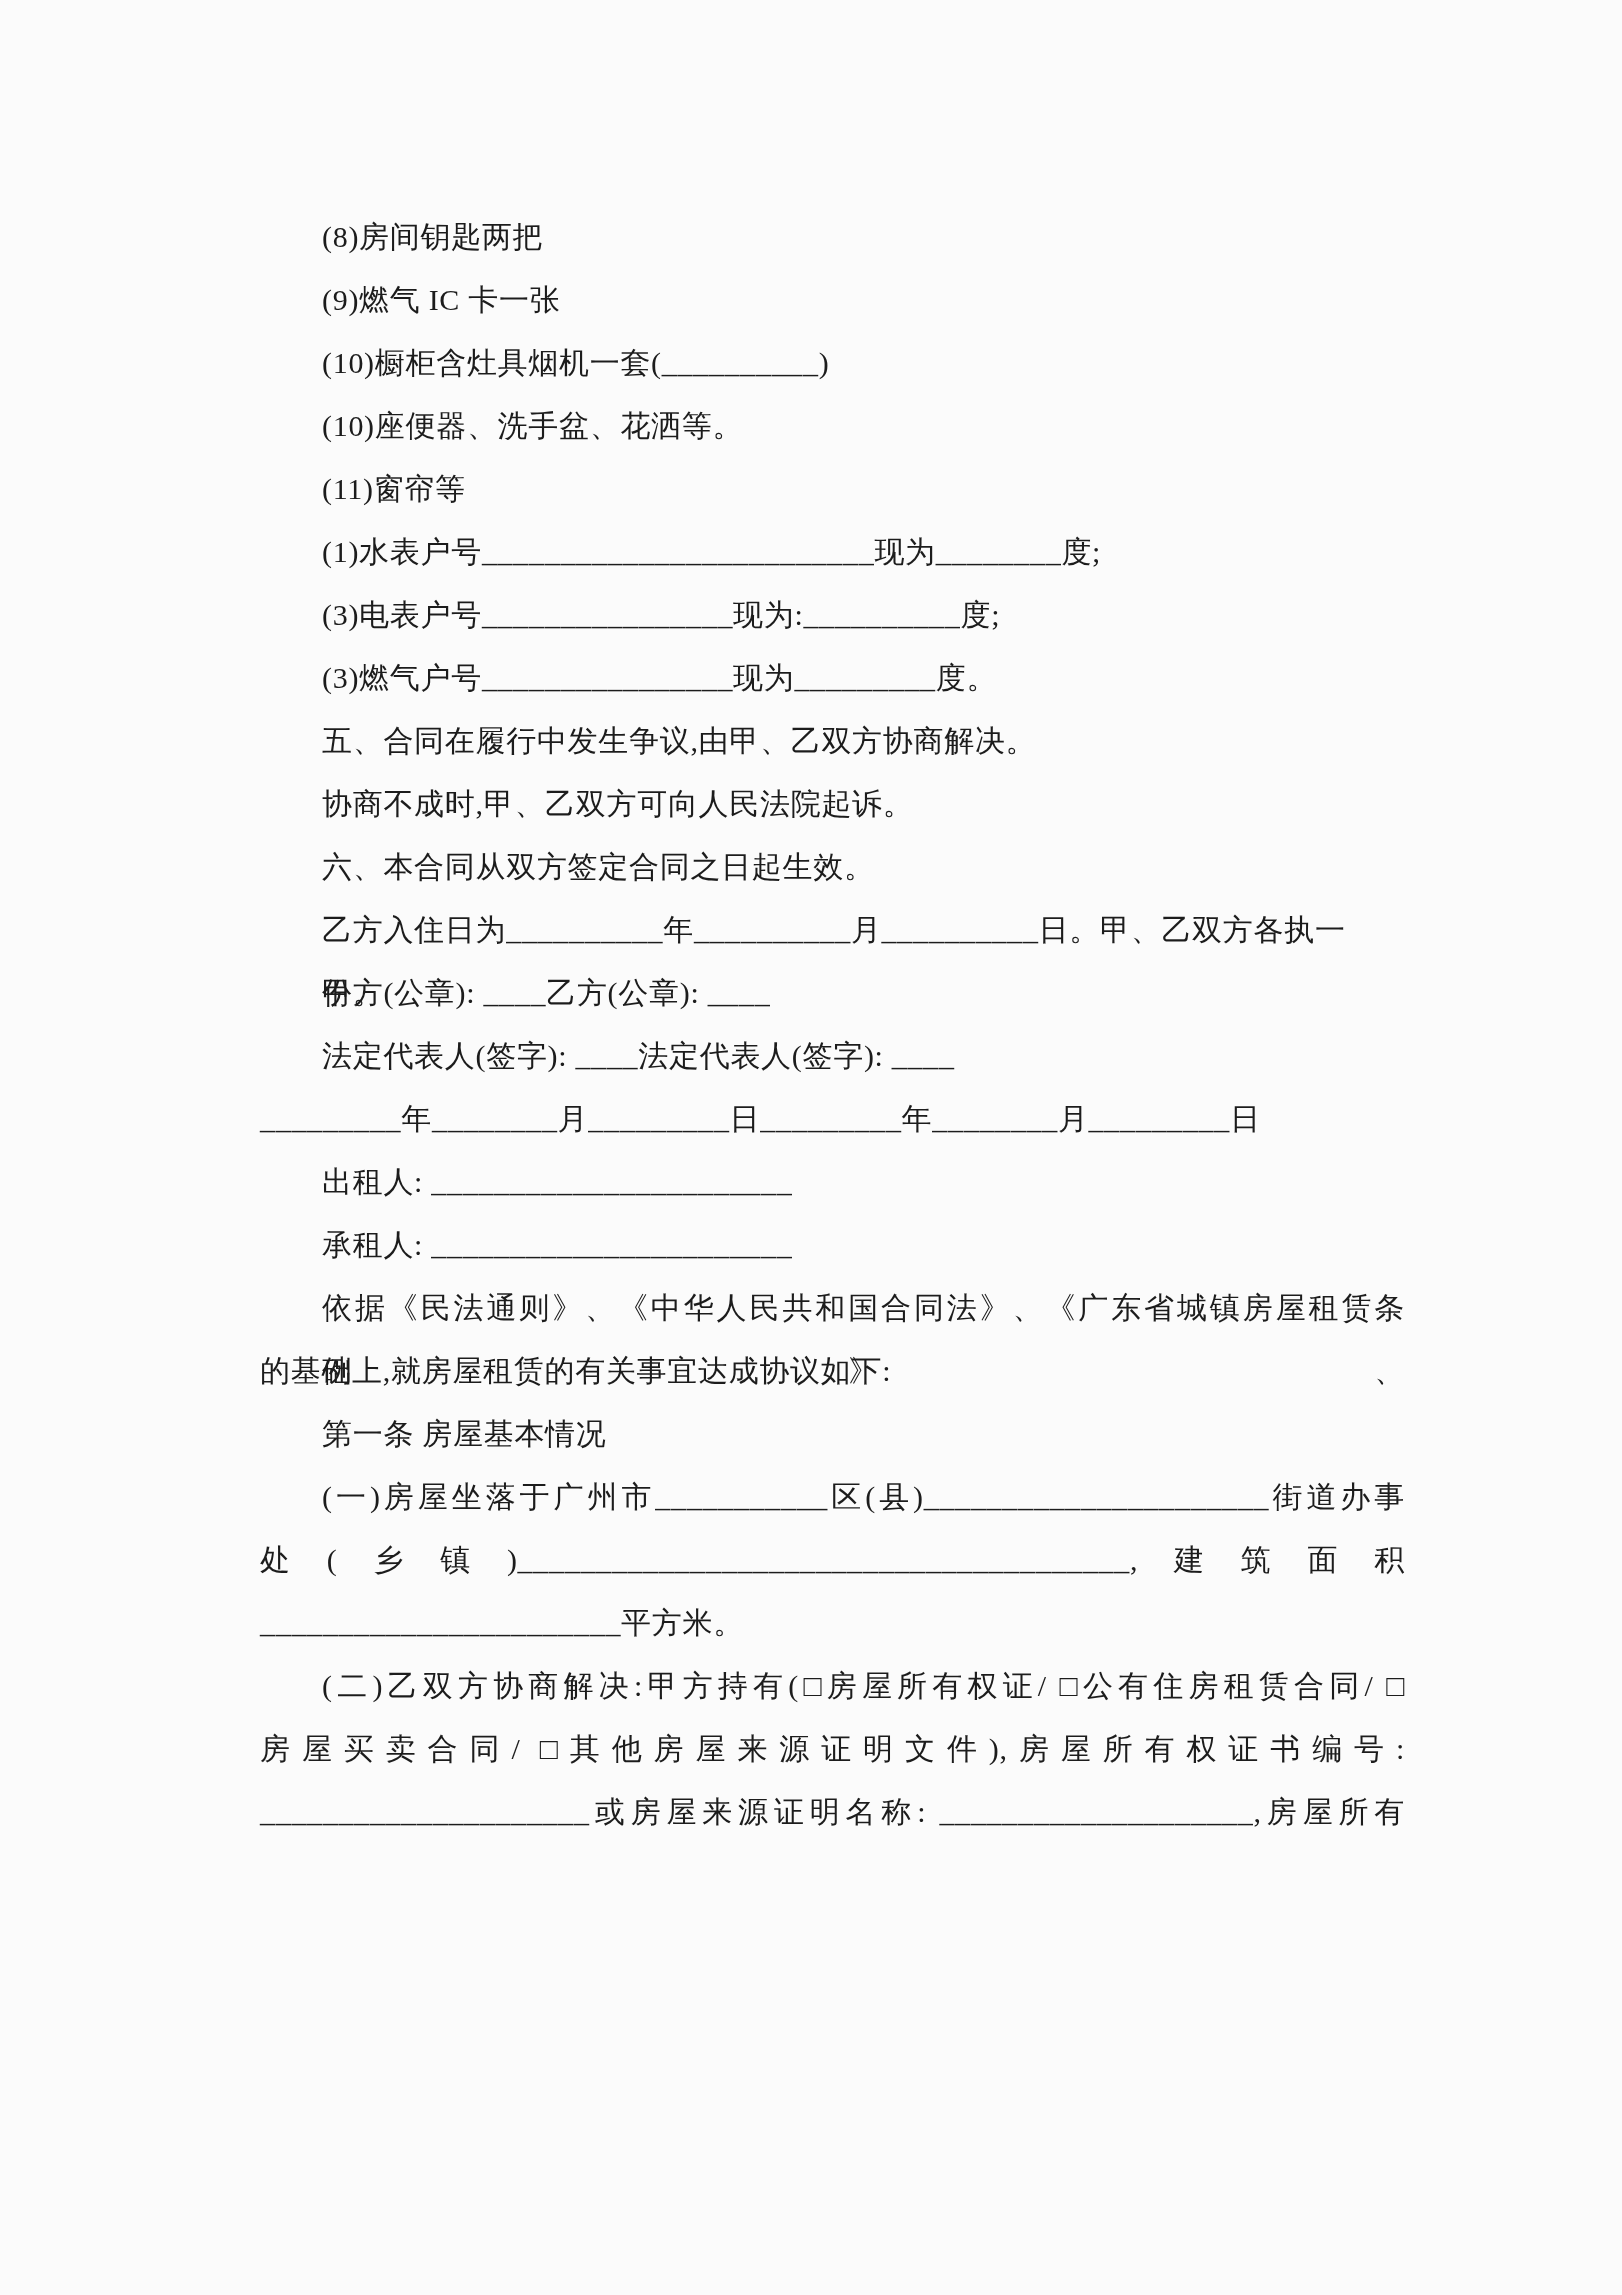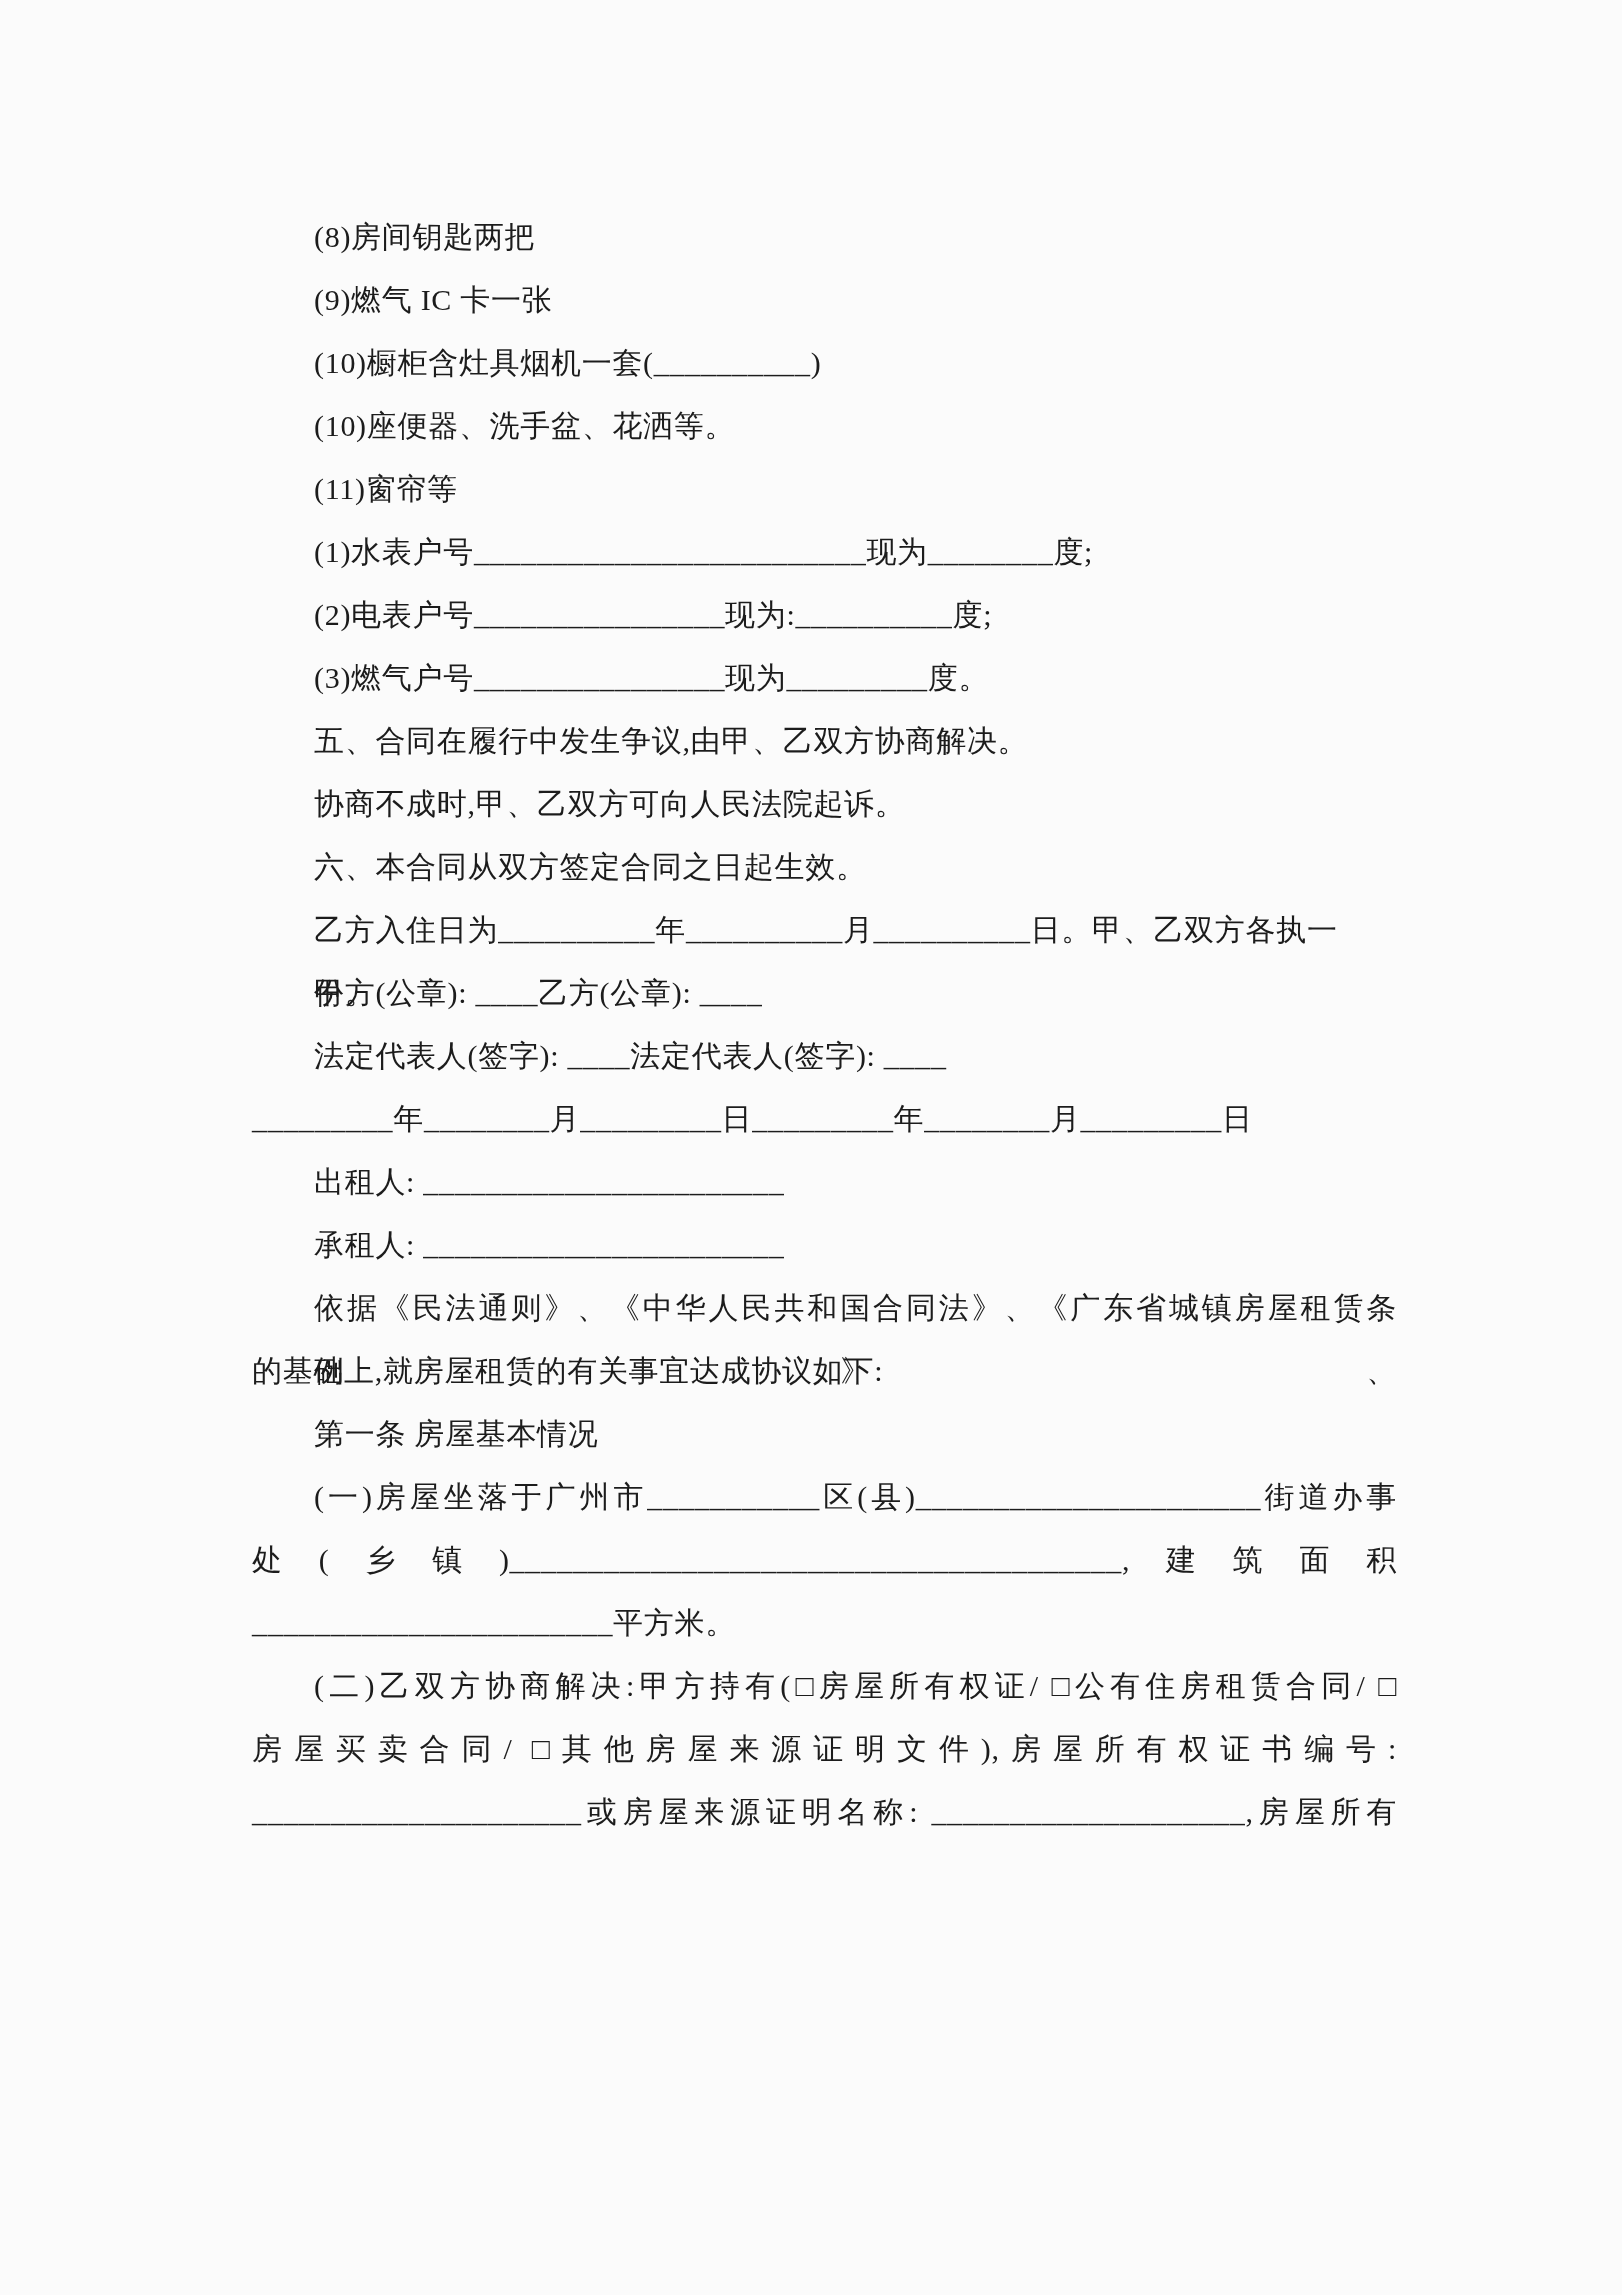--- a/index.html
+++ b/index.html
@@ -15,21 +15,21 @@
   .page {
     position: relative;
     width: 1623px;
     height: 2295px;
     font-family: "Liberation Serif", "DejaVu Serif", serif;
     font-size: 30px;
     color: #1c1c1c;
   }
   .textblock {
     position: absolute;
-    left: 252px;
+    left: 260px;
     top: 205px;
     width: 1145px;
   }
   .line {
     box-sizing: border-box;
     width: 100%;
     height: 63px;
     line-height: 63px;
     letter-spacing: 0.7px;
     white-space: normal;
@@ -47,21 +47,21 @@
 <body>
 
 <div class="page">
   <div class="textblock">
       <div class="line indent">(8)房间钥匙两把</div>
       <div class="line indent">(9)燃气 IC 卡一张</div>
       <div class="line indent">(10)橱柜含灶具烟机一套(__________)</div>
       <div class="line indent">(10)座便器、洗手盆、花洒等。</div>
       <div class="line indent">(11)窗帘等</div>
       <div class="line indent">(1)水表户号_________________________现为________度;</div>
-      <div class="line indent">(2)电表户号________________现为:__________度;</div>
+      <div class="line indent">(3)电表户号________________现为:__________度;</div>
       <div class="line indent">(3)燃气户号________________现为_________度。</div>
       <div class="line indent">五、合同在履行中发生争议,由甲、乙双方协商解决。</div>
       <div class="line indent">协商不成时,甲、乙双方可向人民法院起诉。</div>
       <div class="line indent">六、本合同从双方签定合同之日起生效。</div>
       <div class="line indent">乙方入住日为__________年__________月__________日。甲、乙双方各执一份。</div>
       <div class="line indent">甲方(公章): ____乙方(公章): ____</div>
       <div class="line indent">法定代表人(签字): ____法定代表人(签字): ____</div>
       <div class="line">_________年________月_________日_________年________月_________日</div>
       <div class="line indent">出租人: _______________________</div>
       <div class="line indent">承租人: _______________________</div>

